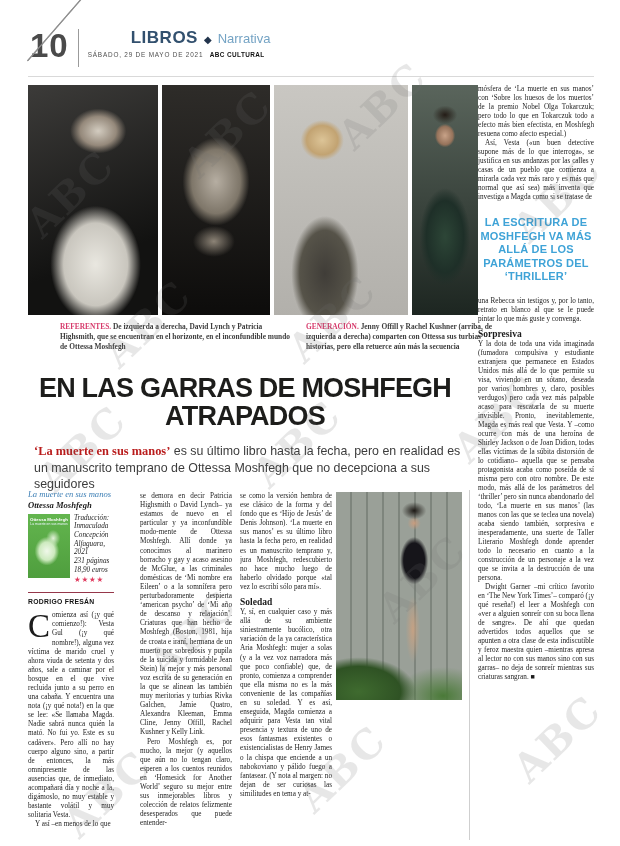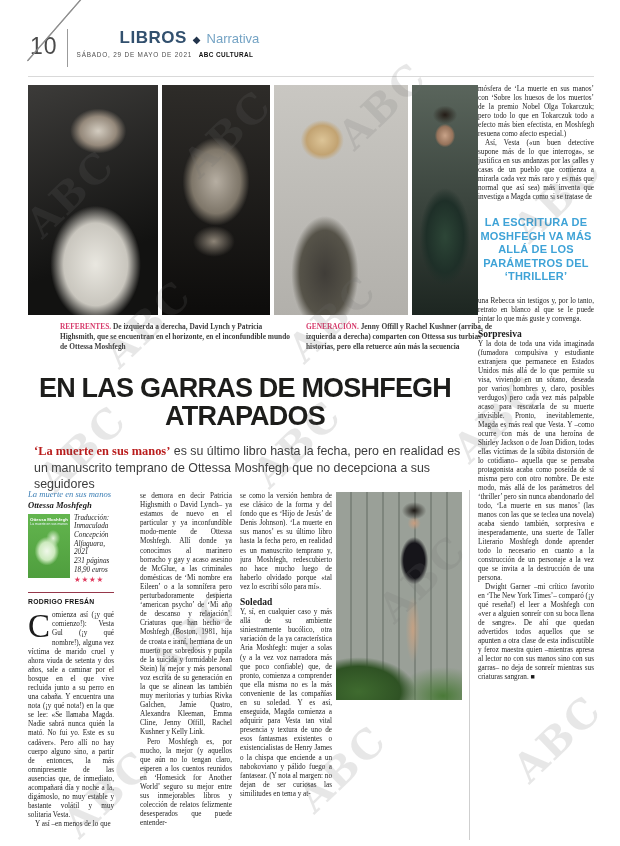--- a/index.html
+++ b/index.html
@@ -19,22 +19,22 @@
   .wm:nth-of-type(11){left:370px;top:555px;}.wm:nth-of-type(12){left:55px;top:770px;}
   .wm:nth-of-type(13){left:290px;top:745px;}.wm:nth-of-type(14){left:505px;top:715px;}
   .slash{position:absolute;width:160px;border-top:1px solid #8a8a8a;opacity:.5;
          transform:rotate(-49deg);z-index:9;pointer-events:none;}
   .slash:nth-of-type(15){left:90px;top:45px;}  .slash:nth-of-type(16){left:390px;top:300px;}
   .slash:nth-of-type(17){left:200px;top:650px;}.slash:nth-of-type(18){left:470px;top:790px;}
   .slash:nth-of-type(19){left:30px;top:560px;}
 
   
   .hdr{position:absolute;left:30px;top:28px;display:flex;align-items:flex-start;z-index:2;}
-  .pnum{font-family:"Liberation Sans",sans-serif;font-size:23px;line-height:36px;
-        color:#4a4a4a;font-weight:400;letter-spacing:1px;}
+  .pnum{font-family:"Liberation Sans",sans-serif;font-size:33px;line-height:36px;
+        color:#4a4a4a;font-weight:700;letter-spacing:1px;}
   .hdr-v{width:1px;height:38px;background:#9b9b9b;margin:1px 9px 0 9px;}
   .sect-row{display:flex;align-items:baseline;gap:6px;font-family:"Liberation Sans",sans-serif;padding-left:43px;}
   .libros{font-weight:bold;font-size:17px;color:#32506e;letter-spacing:.5px;}
   .diamond{font-size:10px;color:#22344c;}
   .narrativa{font-size:13px;color:#74a3c4;}
   .dateline{font-family:"Liberation Sans",sans-serif;font-size:6.4px;color:#4e4e4e;
             letter-spacing:.8px;margin-top:3px;}
   .dateline .pub{font-weight:bold;color:#111;margin-left:4px;letter-spacing:.4px;}
   .hdr-rule{position:absolute;left:28px;right:26px;top:76px;border-top:1px solid #d9d9d9;}
 

